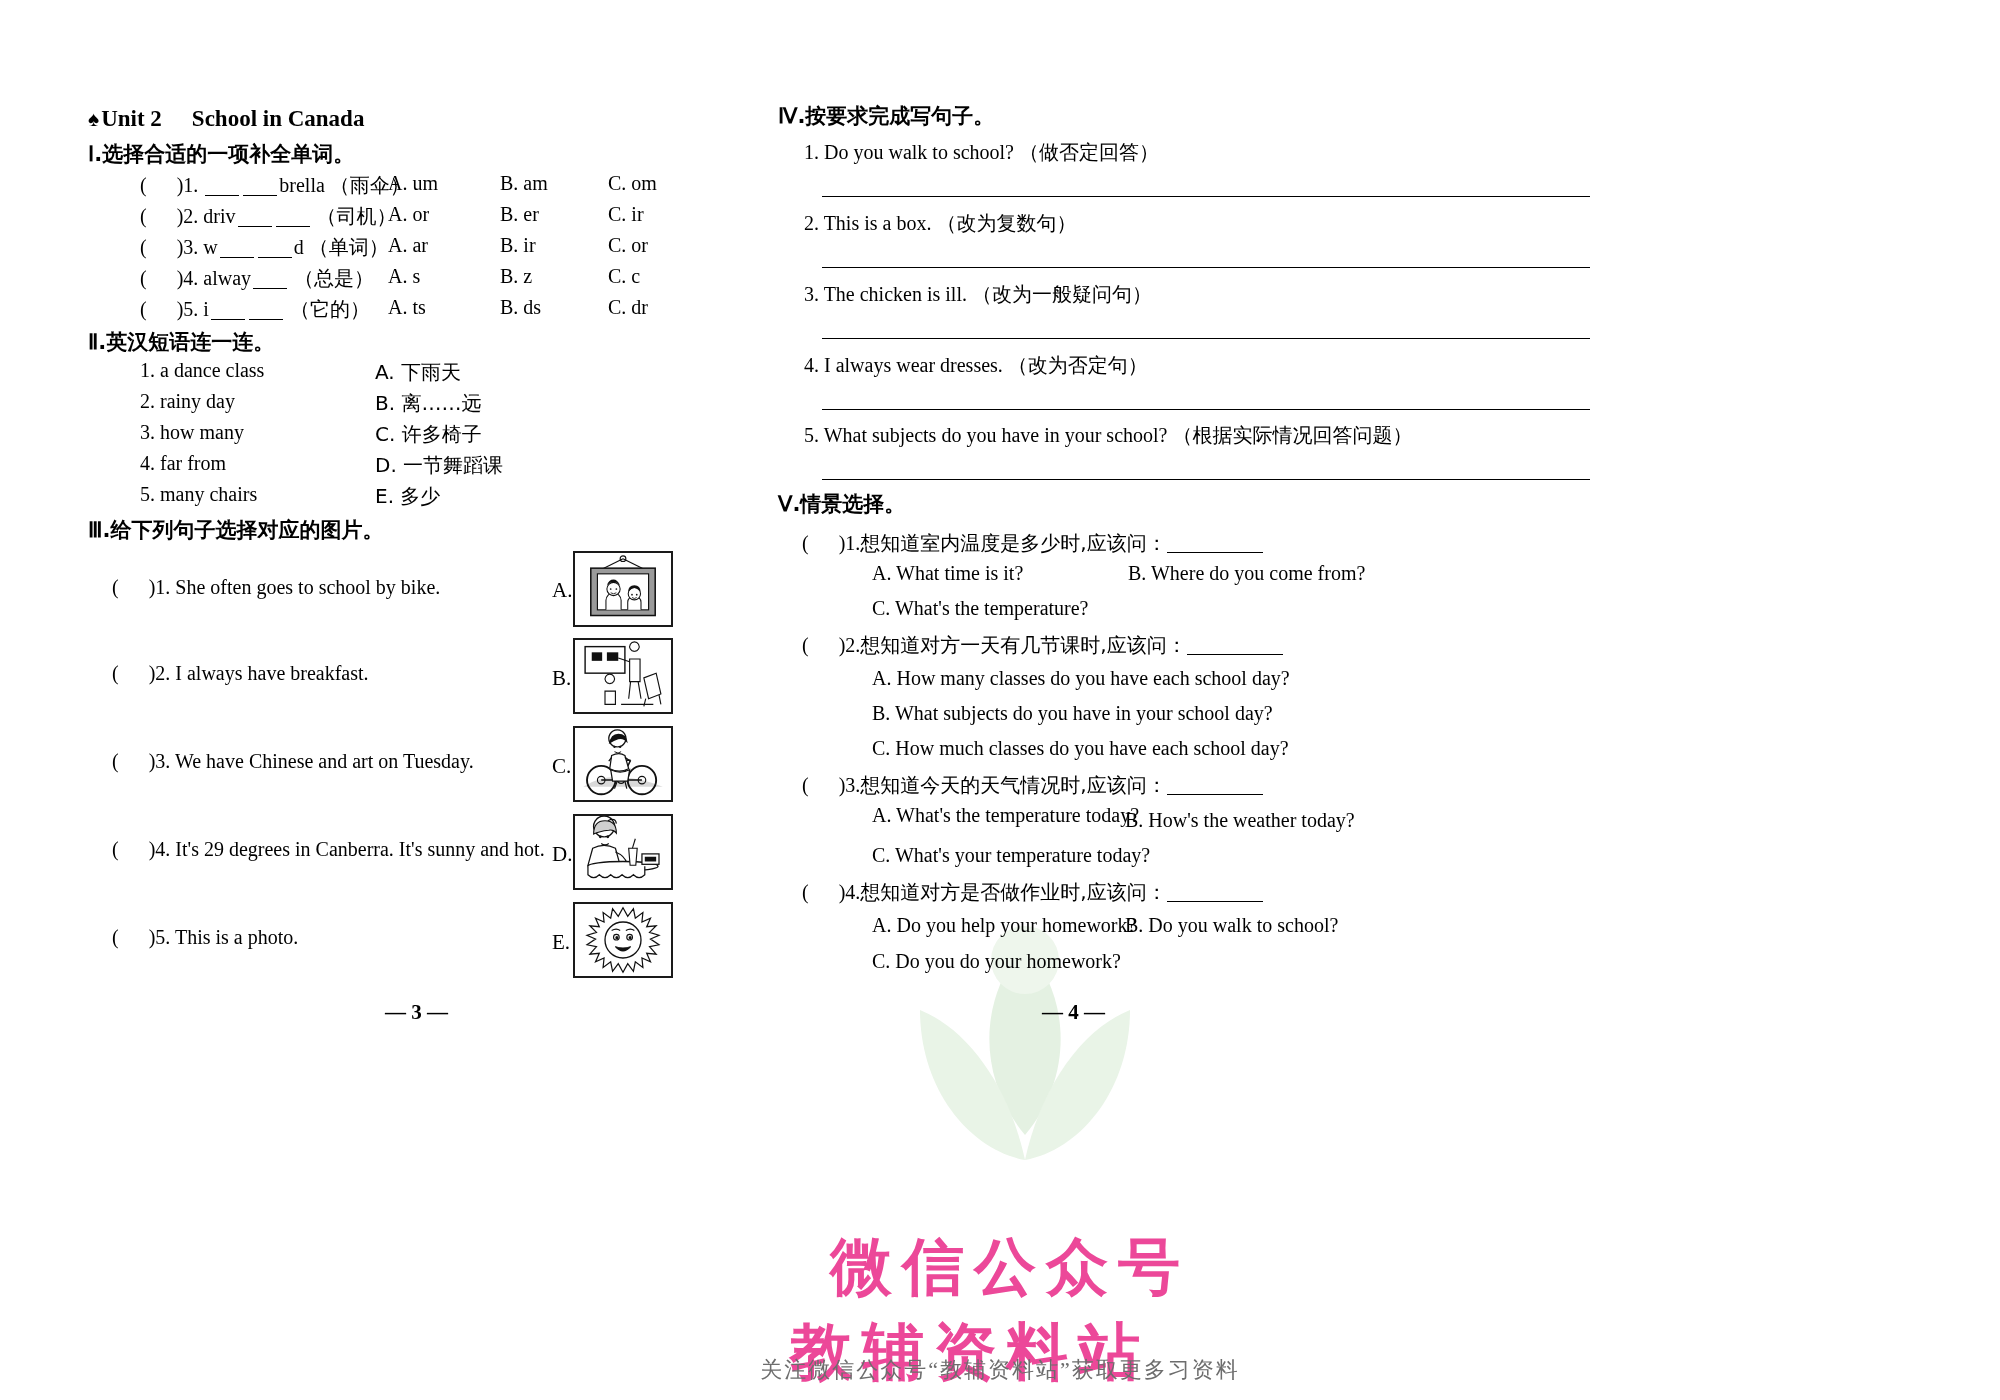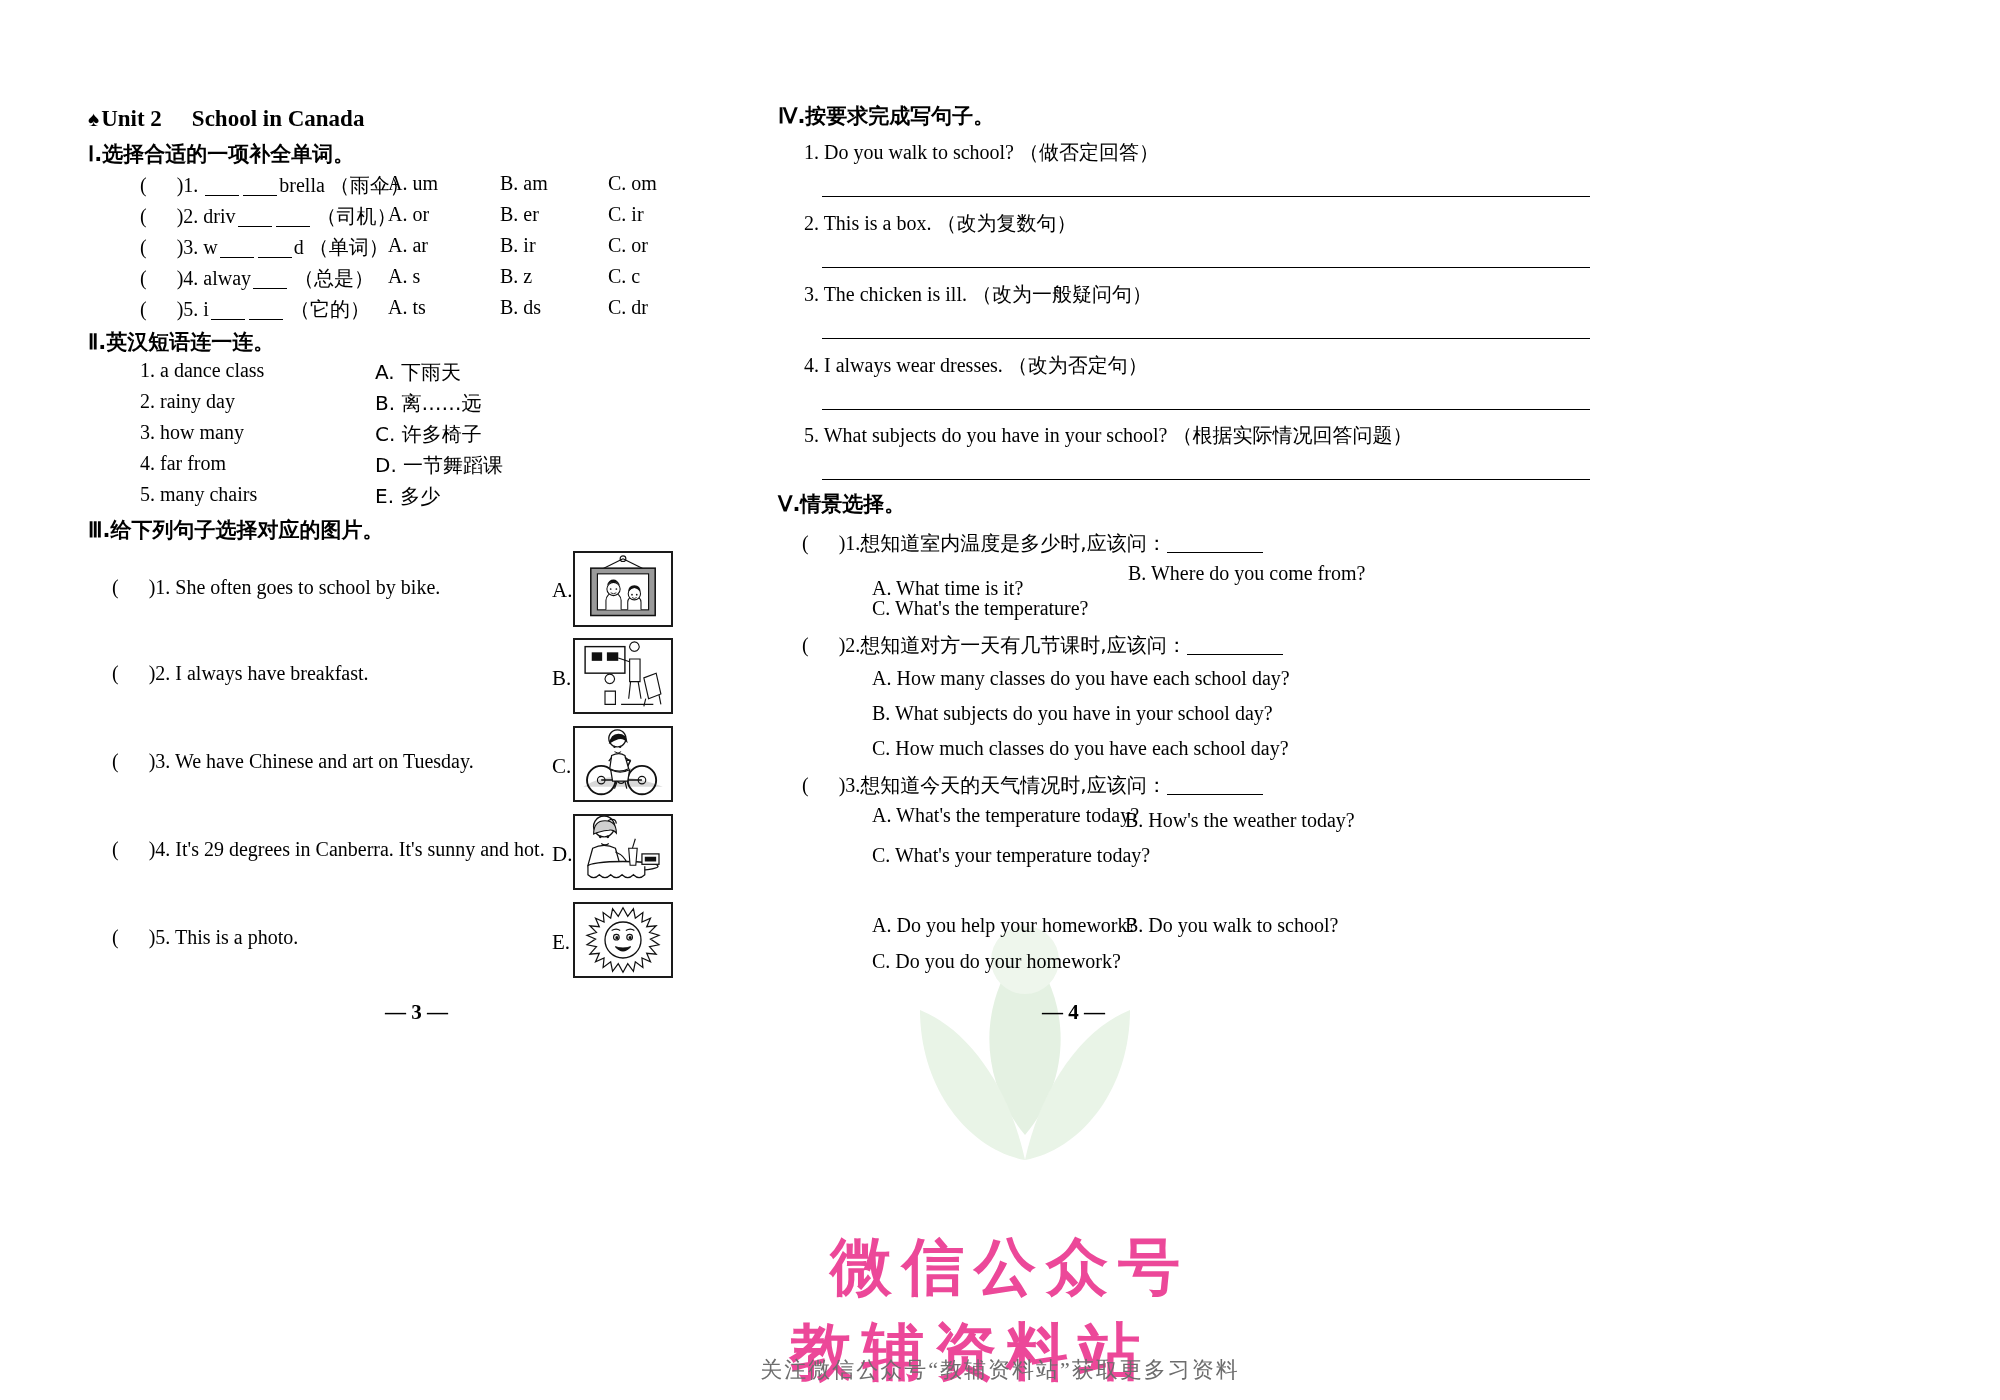--- a/index.html
+++ b/index.html
@@ -407,36 +407,39 @@
   </div>
   <div class="answer-rule" style="left:-178px; top:479px; width:768px;"></div>
 
   <div class="sec-head" style="left:-222px; top:490px;">
     <span class="rn">Ⅴ</span><span class="cn">.情景选择。</span>
   </div>
 
   <div class="line" style="left:-198px; top:530px;">
     <span class="paren">(&nbsp;&nbsp;&nbsp;&nbsp;&nbsp;&nbsp;)</span><span>1.</span><span class="cn">想知道室内温度是多少时,应该问：</span><span class="ul-ans"></span>
   </div>
-  <div class="line" style="left:-128px; top:562px;margin-top:15px;">A. What time is it?</div>
+  <div class="line" style="left:-128px; top:562px;">A. What time is it?</div>
   <div class="line" style="left:128px; top:562px;">B. Where do you come from?</div>
   <div class="line" style="left:-128px; top:597px;">C. What's the temperature?</div>
 
   <div class="line" style="left:-198px; top:632px;">
     <span class="paren">(&nbsp;&nbsp;&nbsp;&nbsp;&nbsp;&nbsp;)</span><span>2.</span><span class="cn">想知道对方一天有几节课时,应该问：</span><span class="ul-ans"></span>
   </div>
   <div class="line" style="left:-128px; top:667px;">A. How many classes do you have each school day?</div>
   <div class="line" style="left:-128px; top:702px;">B. What subjects do you have in your school day?</div>
   <div class="line" style="left:-128px; top:737px;">C. How much classes do you have each school day?</div>
 
   <div class="line" style="left:-198px; top:772px;">
     <span class="paren">(&nbsp;&nbsp;&nbsp;&nbsp;&nbsp;&nbsp;)</span><span>3.</span><span class="cn">想知道今天的天气情况时,应该问：</span><span class="ul-ans"></span>
   </div>
   <div class="line" style="left:-128px; top:804px;">A. What's the temperature today?</div>
   <div class="line" style="left:125px; top:809px;">B. How's the weather today?</div>
   <div class="line" style="left:-128px; top:844px;">C. What's your temperature today?</div>
 
+  <div class="line" style="left:-198px; top:879px;">
+    <span class="paren">(&nbsp;&nbsp;&nbsp;&nbsp;&nbsp;&nbsp;)</span><span>4.</span><span class="cn">想知道对方是否做作业时,应该问：</span><span class="ul-ans"></span>
+  </div>
   <div class="line" style="left:-128px; top:914px;">A. Do you help your homework?</div>
   <div class="line" style="left:125px; top:914px;">B. Do you walk to school?</div>
   <div class="line" style="left:-128px; top:950px;">C. Do you do your homework?</div>
 
   <div class="pagenum" style="left:42px; top:1000px;">— 4 —</div>
 </div>
 
 </body></html>

